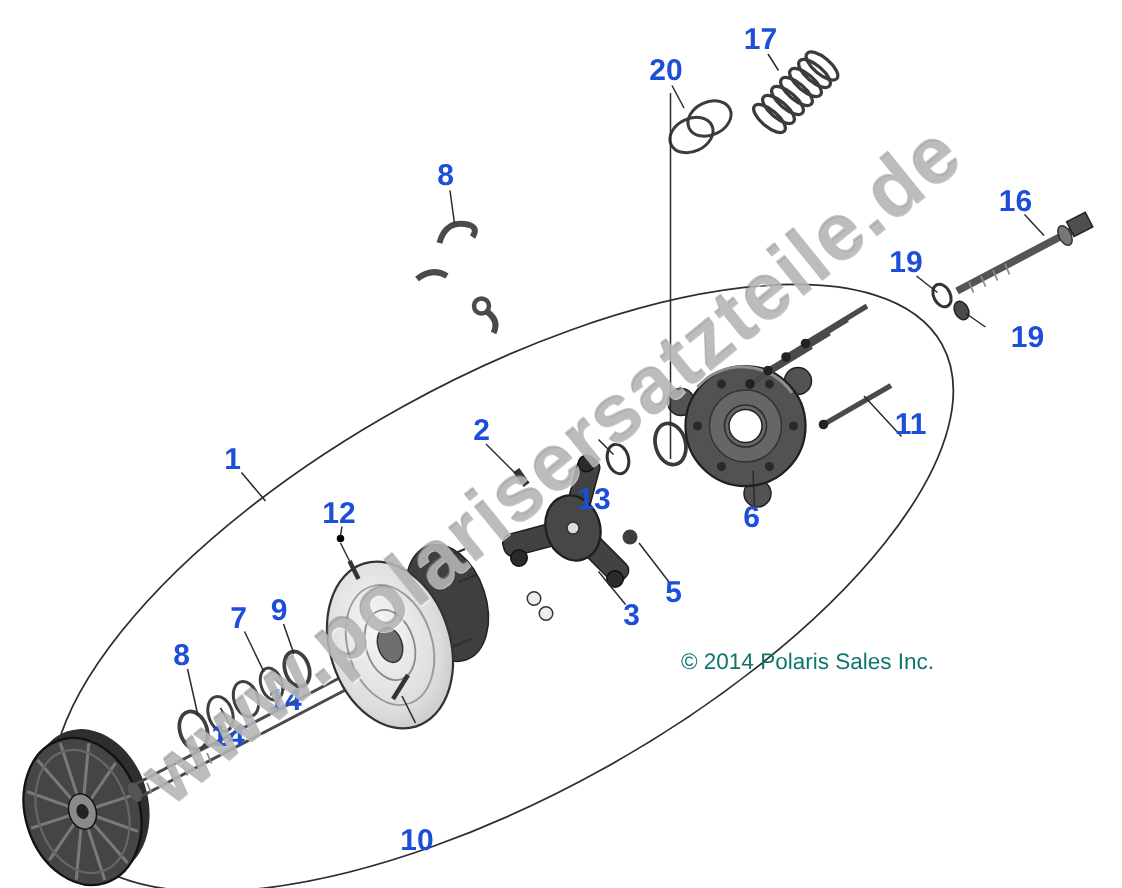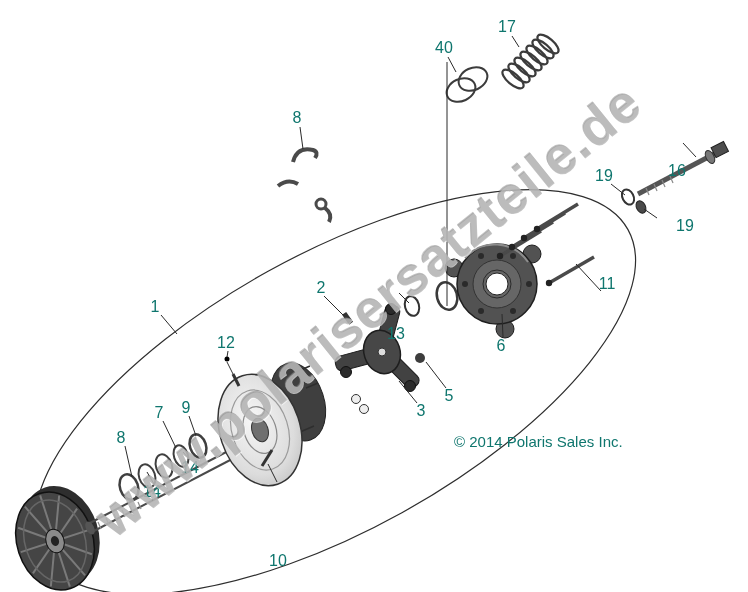--- a/index.html
+++ b/index.html
@@ -7,25 +7,26 @@
     position:relative;
     width:748px;height:592px;
     background:#ffffff;
     overflow:hidden;
     font-family:"Liberation Sans", sans-serif;
   }
   .stage svg{position:absolute;left:0;top:0;}
   .callout{
     position:absolute;
     transform:translate(-50%,-50%);
-    font-size:16px;
-    color:#0f766e;
+    font-size:20px;
+    color:#1d4ed8;
     font-family:"Liberation Sans", sans-serif;
     white-space:nowrap;
     z-index:3;
+    font-weight:bold;
   }
   .copyright{
     position:absolute;
     left:454px;top:433px;
     font-size:15px;
     color:#0f766e;
     z-index:3;
     white-space:nowrap;
   }
   .watermark{
@@ -226,23 +227,23 @@
       <line x1="163" y1="421" x2="176" y2="448"></line>
       <line x1="125" y1="446" x2="132" y2="477"></line>
       <line x1="190" y1="460" x2="183" y2="452"></line>
       <line x1="154" y1="484" x2="147" y2="472"></line>
       <line x1="277" y1="482" x2="268" y2="464"></line>
     </g>
   </svg>
 
   <div>
     <div class="callout" style="left:507px;top:27px;">17</div>
-    <div class="callout" style="left:444px;top:48px;">40</div>
+    <div class="callout" style="left:444px;top:48px;">20</div>
     <div class="callout" style="left:297px;top:118px;">8</div>
-    <div class="callout" style="left:677px;top:135px;margin-top:36px;">16</div>
+    <div class="callout" style="left:677px;top:135px;">16</div>
     <div class="callout" style="left:604px;top:176px;">19</div>
     <div class="callout" style="left:685px;top:226px;">19</div>
     <div class="callout" style="left:607px;top:284px;">11</div>
     <div class="callout" style="left:155px;top:307px;">1</div>
     <div class="callout" style="left:321px;top:288px;">2</div>
     <div class="callout" style="left:396px;top:286px;margin-top:48px;">13</div>
     <div class="callout" style="left:501px;top:346px;">6</div>
     <div class="callout" style="left:449px;top:396px;">5</div>
     <div class="callout" style="left:421px;top:411px;">3</div>
     <div class="callout" style="left:226px;top:343px;">12</div>

